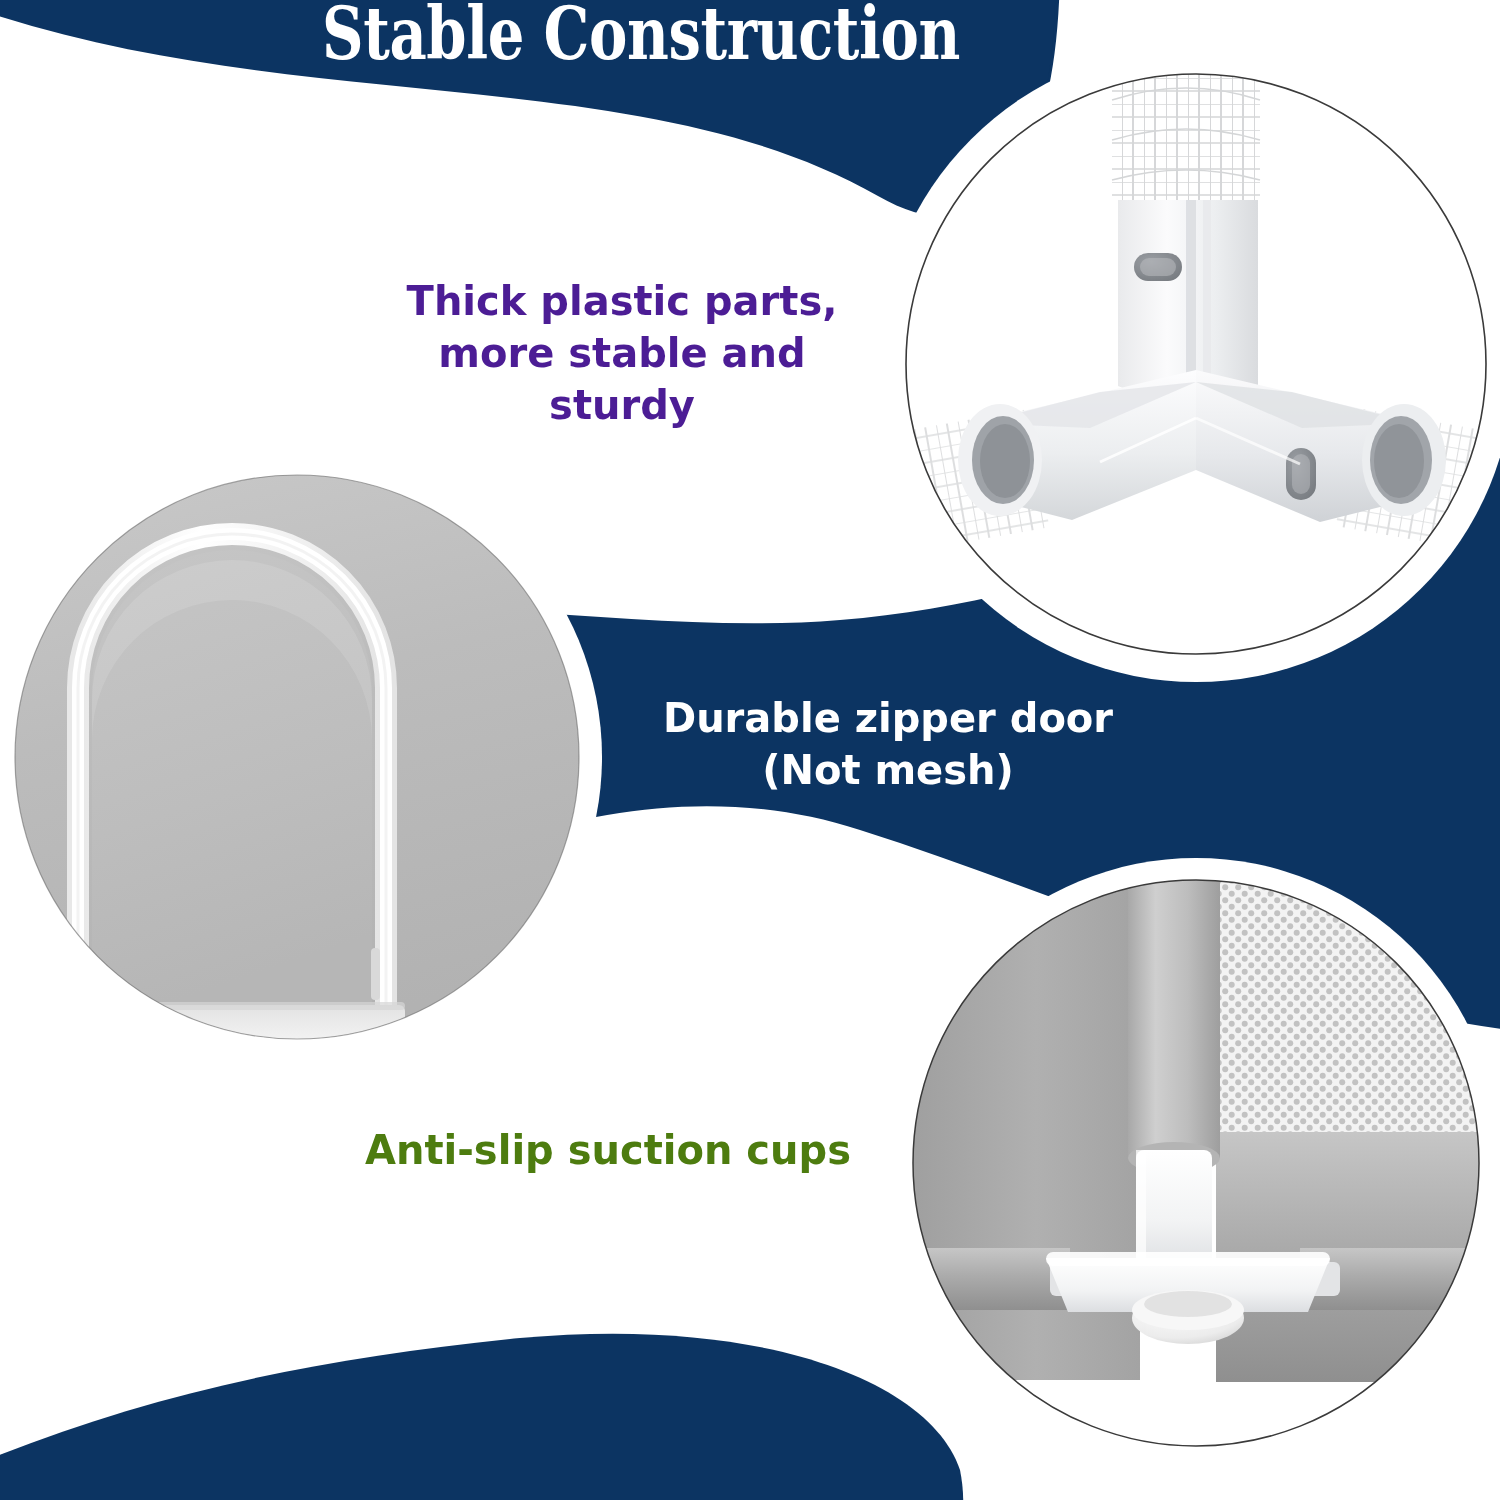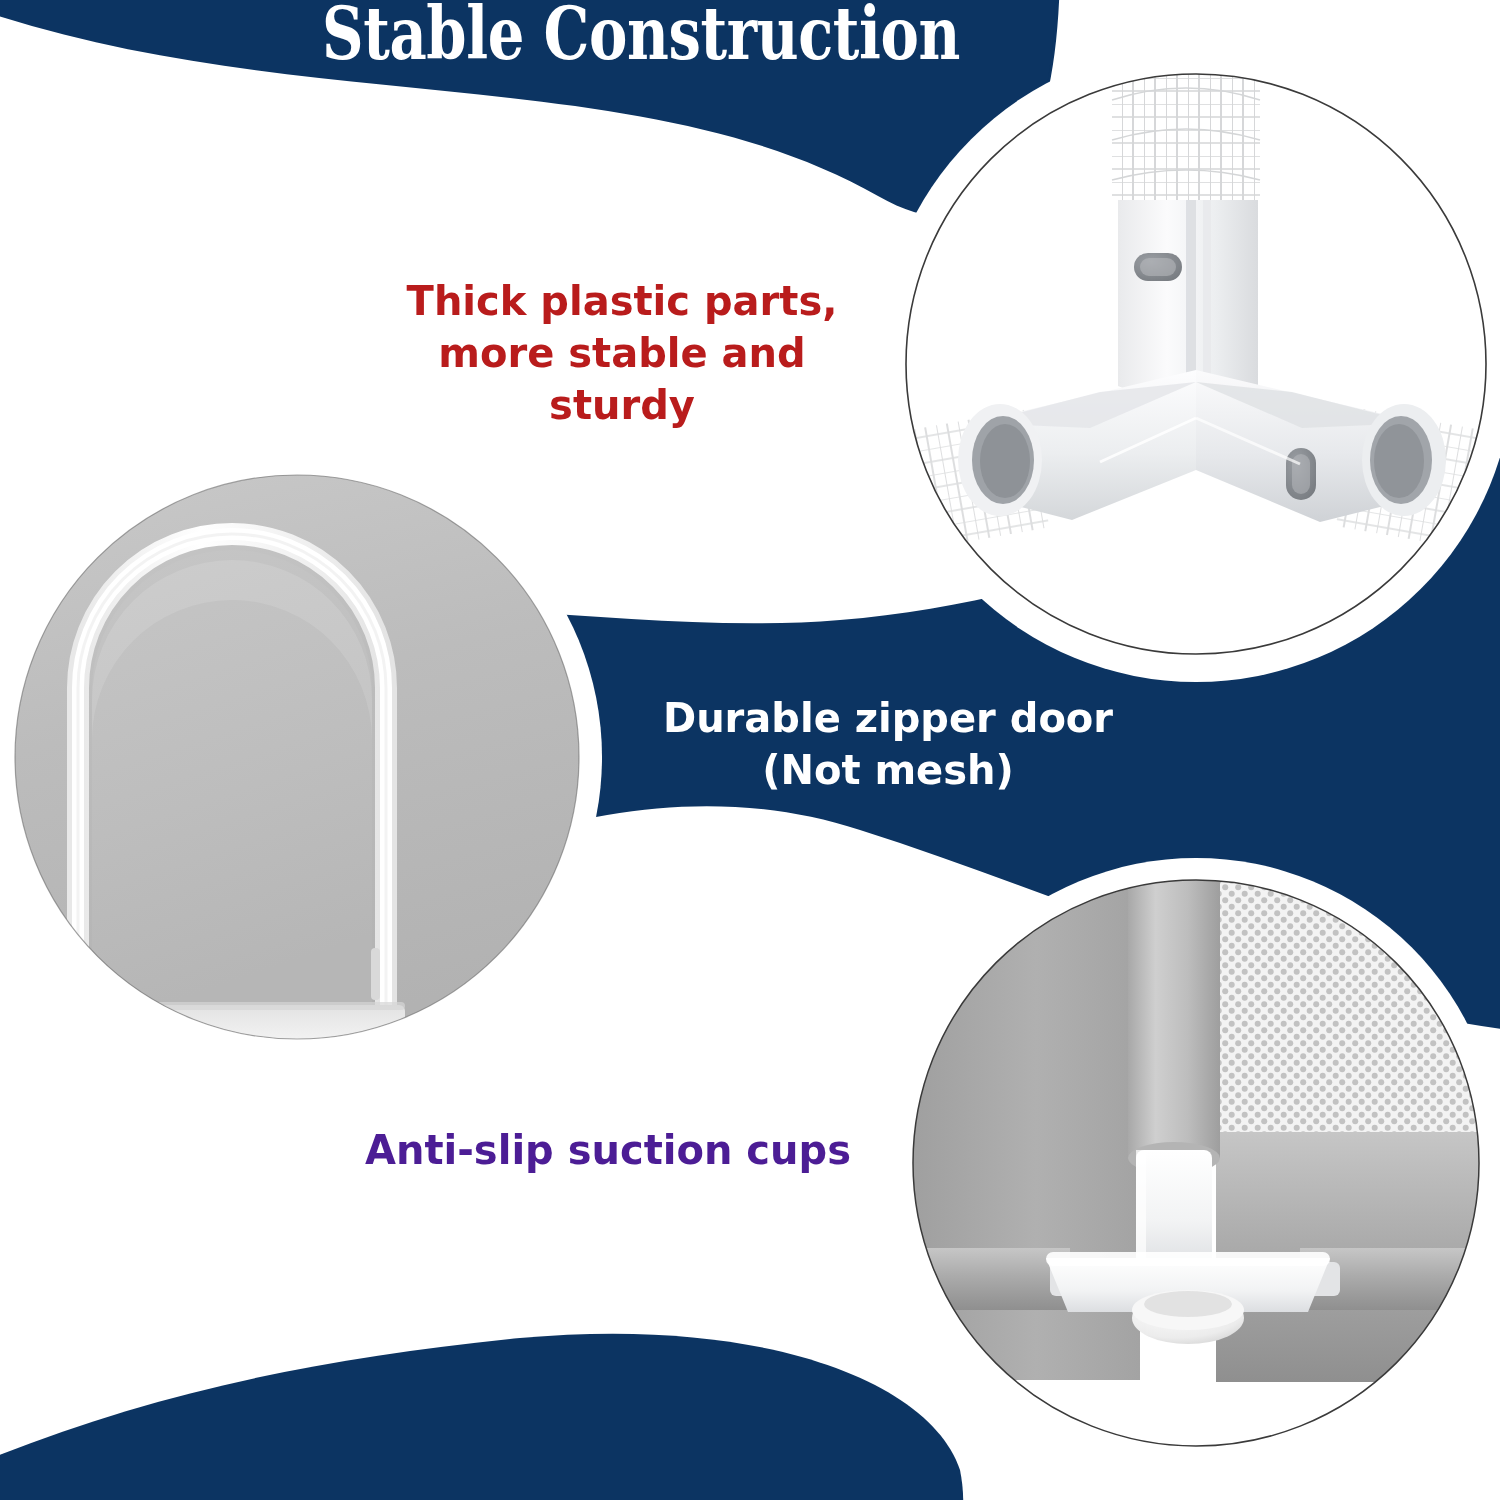--- a/index.html
+++ b/index.html
@@ -51,37 +51,37 @@
     font-family: "DejaVu Sans", "Liberation Sans", sans-serif;
     font-weight: bold;
     line-height: 1.30;
     white-space: pre-line;
   }
   #cap-plastic {
     left: 362px;
     top: 275px;
     width: 520px;
     font-size: 40px;
-    color: #b91c1c;
+    color: #4c1d95;
     text-align: center;
   }
   #cap-zipper {
     left: 658px;
     top: 692px;
     width: 460px;
     font-size: 40px;
     color: #ffffff;
     text-align: center;
   }
   #cap-suction {
     left: 365px;
     top: 1124px;
     width: 520px;
     font-size: 40px;
-    color: #4c1d95;
+    color: #4d7c0f;
     text-align: left;
   }
 </style>
 </head>
 <body>
 
 <div id="stage">
 
   <svg id="bg-svg" viewBox="0 0 1500 1500">
     <defs>

